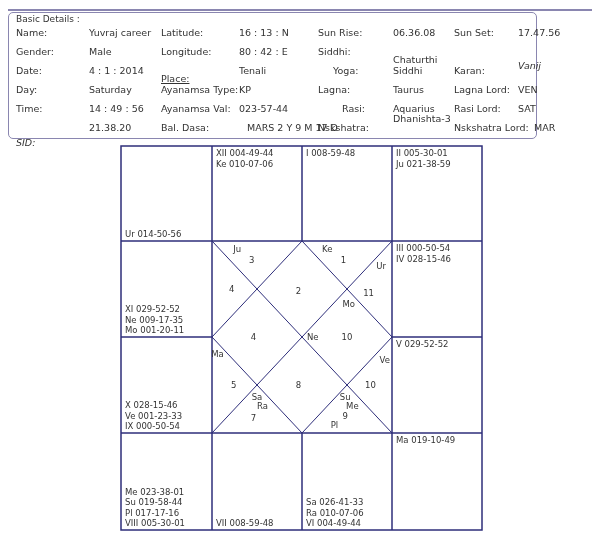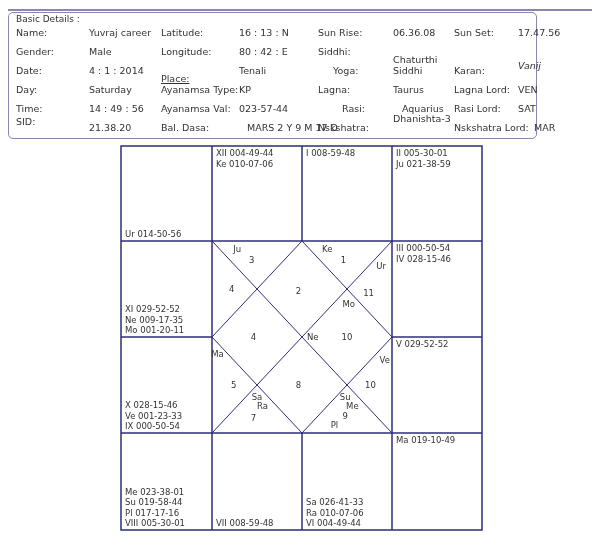--- a/index.html
+++ b/index.html
@@ -49,24 +49,24 @@
       <span class="cell" style="left: 230px; top: 71px;">KP</span>
       <span class="cell" style="left: 309px; top: 71px;">Lagna:</span>
       <span class="cell" style="left: 384px; top: 71px;">Taurus</span>
       <span class="cell" style="left: 445px; top: 71px;">Lagna Lord:</span>
       <span class="cell" style="left: 509px; top: 71px;">VEN</span>
       <span class="cell" style="left: 7px; top: 90px;">Time:</span>
       <span class="cell" style="left: 80px; top: 90px;">14 : 49 : 56</span>
       <span class="cell" style="left: 152px; top: 90px;">Ayanamsa Val:</span>
       <span class="cell" style="left: 230px; top: 90px;">023-57-44</span>
       <span class="cell" style="left: 309px; top: 90px; padding-left: 24px;">Rasi:</span>
-      <span class="cell" style="left: 384px; top: 90px; margin-left: 9px;">Aquarius</span>
+      <span class="cell" style="left: 384px; top: 90px;">Aquarius</span>
       <span class="cell" style="left: 445px; top: 90px;">Rasi Lord:</span>
       <span class="cell" style="left: 509px; top: 90px;">SAT</span>
-      <span class="cell" style="left: 7px; top: 103px;">SID:</span>
+      <span class="cell" style="left: 7px; top: 124px; font-style: italic;">SID:</span>
       <span class="cell" style="left: 80px; top: 109px;">21.38.20</span>
       <span class="cell" style="left: 152px; top: 109px;">Bal. Dasa:</span>
       <span class="cell" style="left: 238px; top: 109px;">MARS 2 Y 9 M 17 D</span>
       <span class="cell" style="left: 309px; top: 109px;">Nskshatra:</span>
       <span class="cell" style="left: 384px; top: 100px;">Dhanishta-3</span>
       <span class="cell" style="left: 445px; top: 109px;">Nskshatra Lord:</span>
       <span class="cell" style="left: 509px; top: 109px; padding-left: 16px;">MAR</span>
     </div>
 </div>
 

